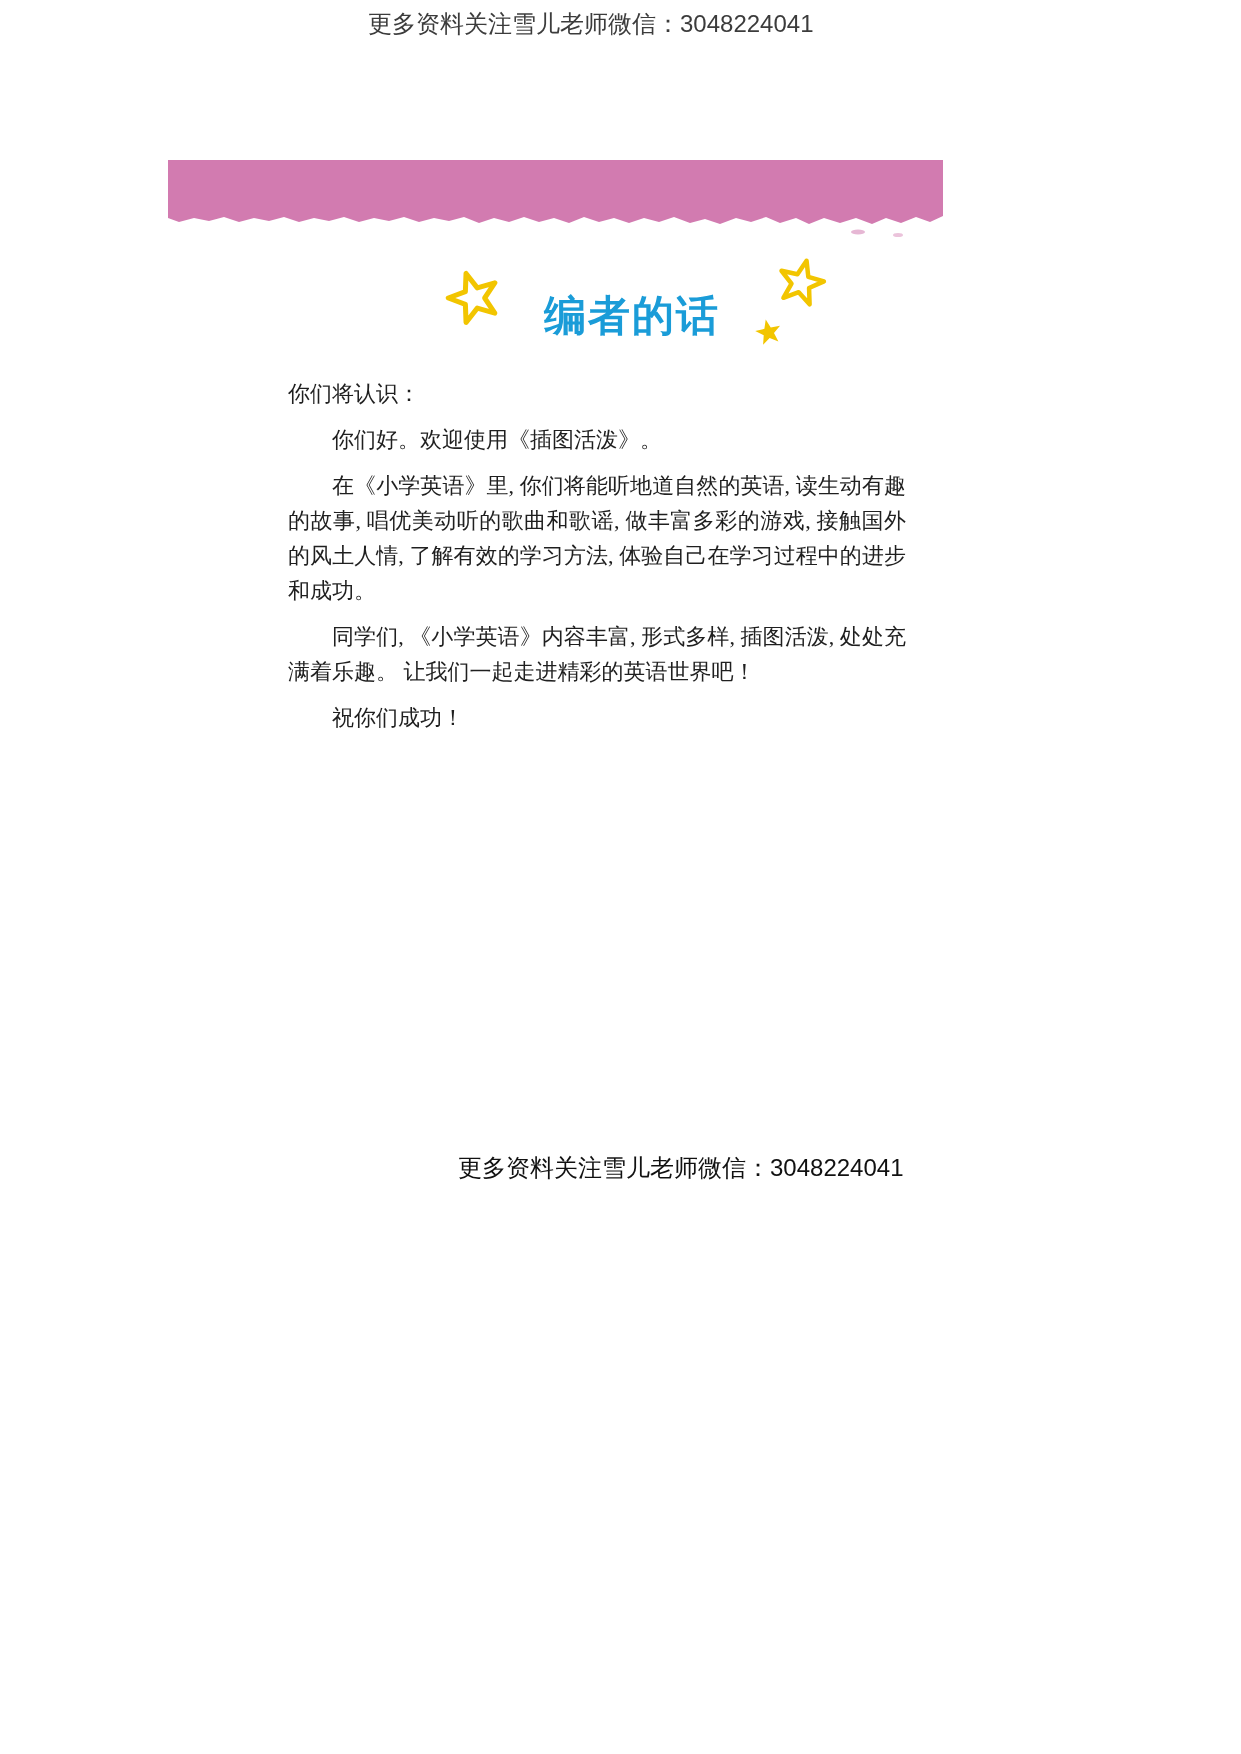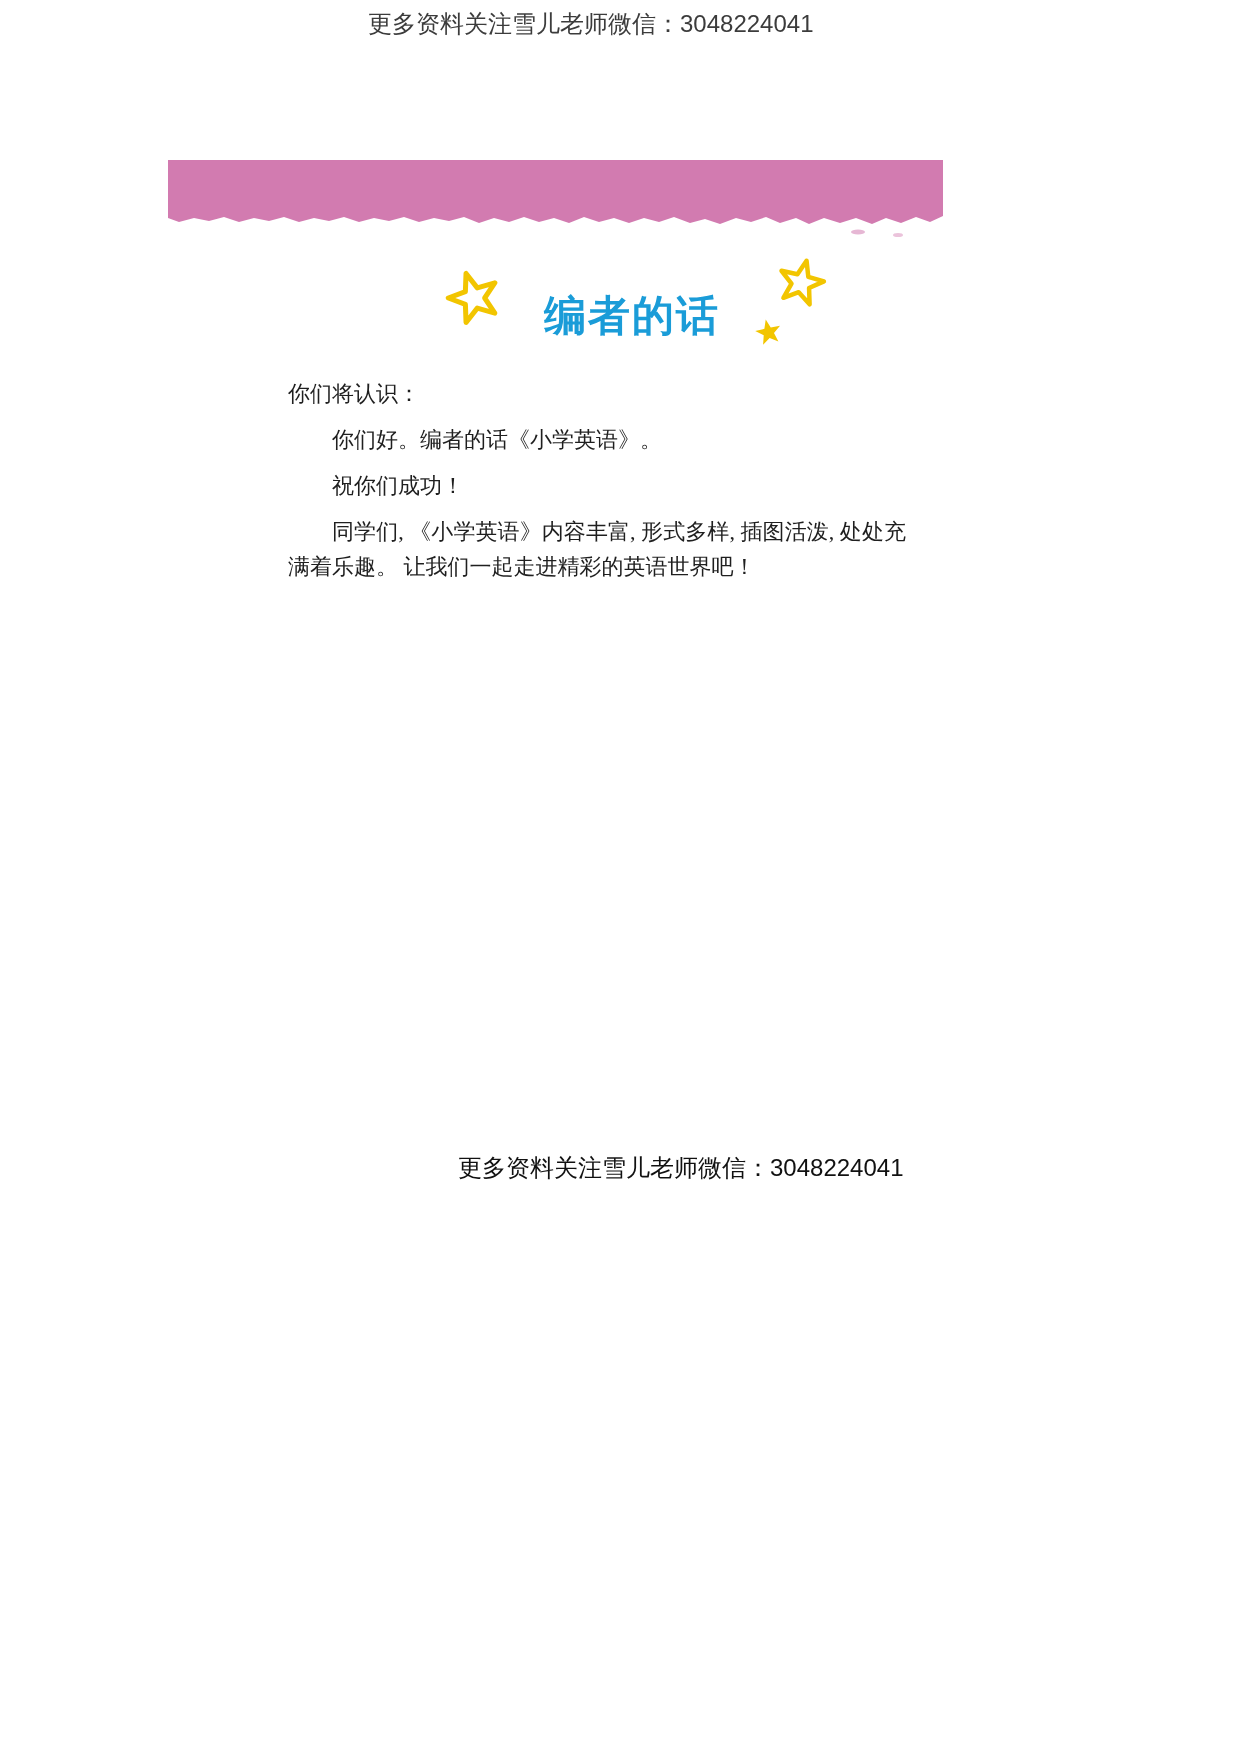--- a/index.html
+++ b/index.html
@@ -111,20 +111,21 @@
     </span>
     <span class="star star-small star-filled">
       <svg viewBox="0 0 100 100">
           <polygon points="50,4 38.8,34.6 6.3,35.8 31.9,55.9 23,87.2 50,69 77,87.2 68.1,55.9 93.7,35.8 61.2,34.6"></polygon>
         </svg>
     </span>
   </div>
 
   <div class="letter">
     <p class="salutation">你们将认识：</p>
-    <p class="para">你们好。编者的话《小学英语》。</p>
+    <p class="para">你们好。欢迎使用《插图活泼》。</p>
+    <p class="para">在《小学英语》里, 你们将能听地道自然的英语, 读生动有趣的故事, 唱优美动听的歌曲和歌谣, 做丰富多彩的游戏, 接触国外的风土人情, 了解有效的学习方法, 体验自己在学习过程中的进步和成功。</p>
+    <p class="para">同学们, 《小学英语》内容丰富, 形式多样, 插图活泼, 处处充满着乐趣。 让我们一起走进精彩的英语世界吧！</p>
     <p class="para">祝你们成功！</p>
-    <p class="para">同学们, 《小学英语》内容丰富, 形式多样, 插图活泼, 处处充满着乐趣。 让我们一起走进精彩的英语世界吧！</p>
   </div>
 
   <div class="watermark bottom">更多资料关注雪儿老师微信：3048224041</div>
 
 </div>
 
 </body></html>

